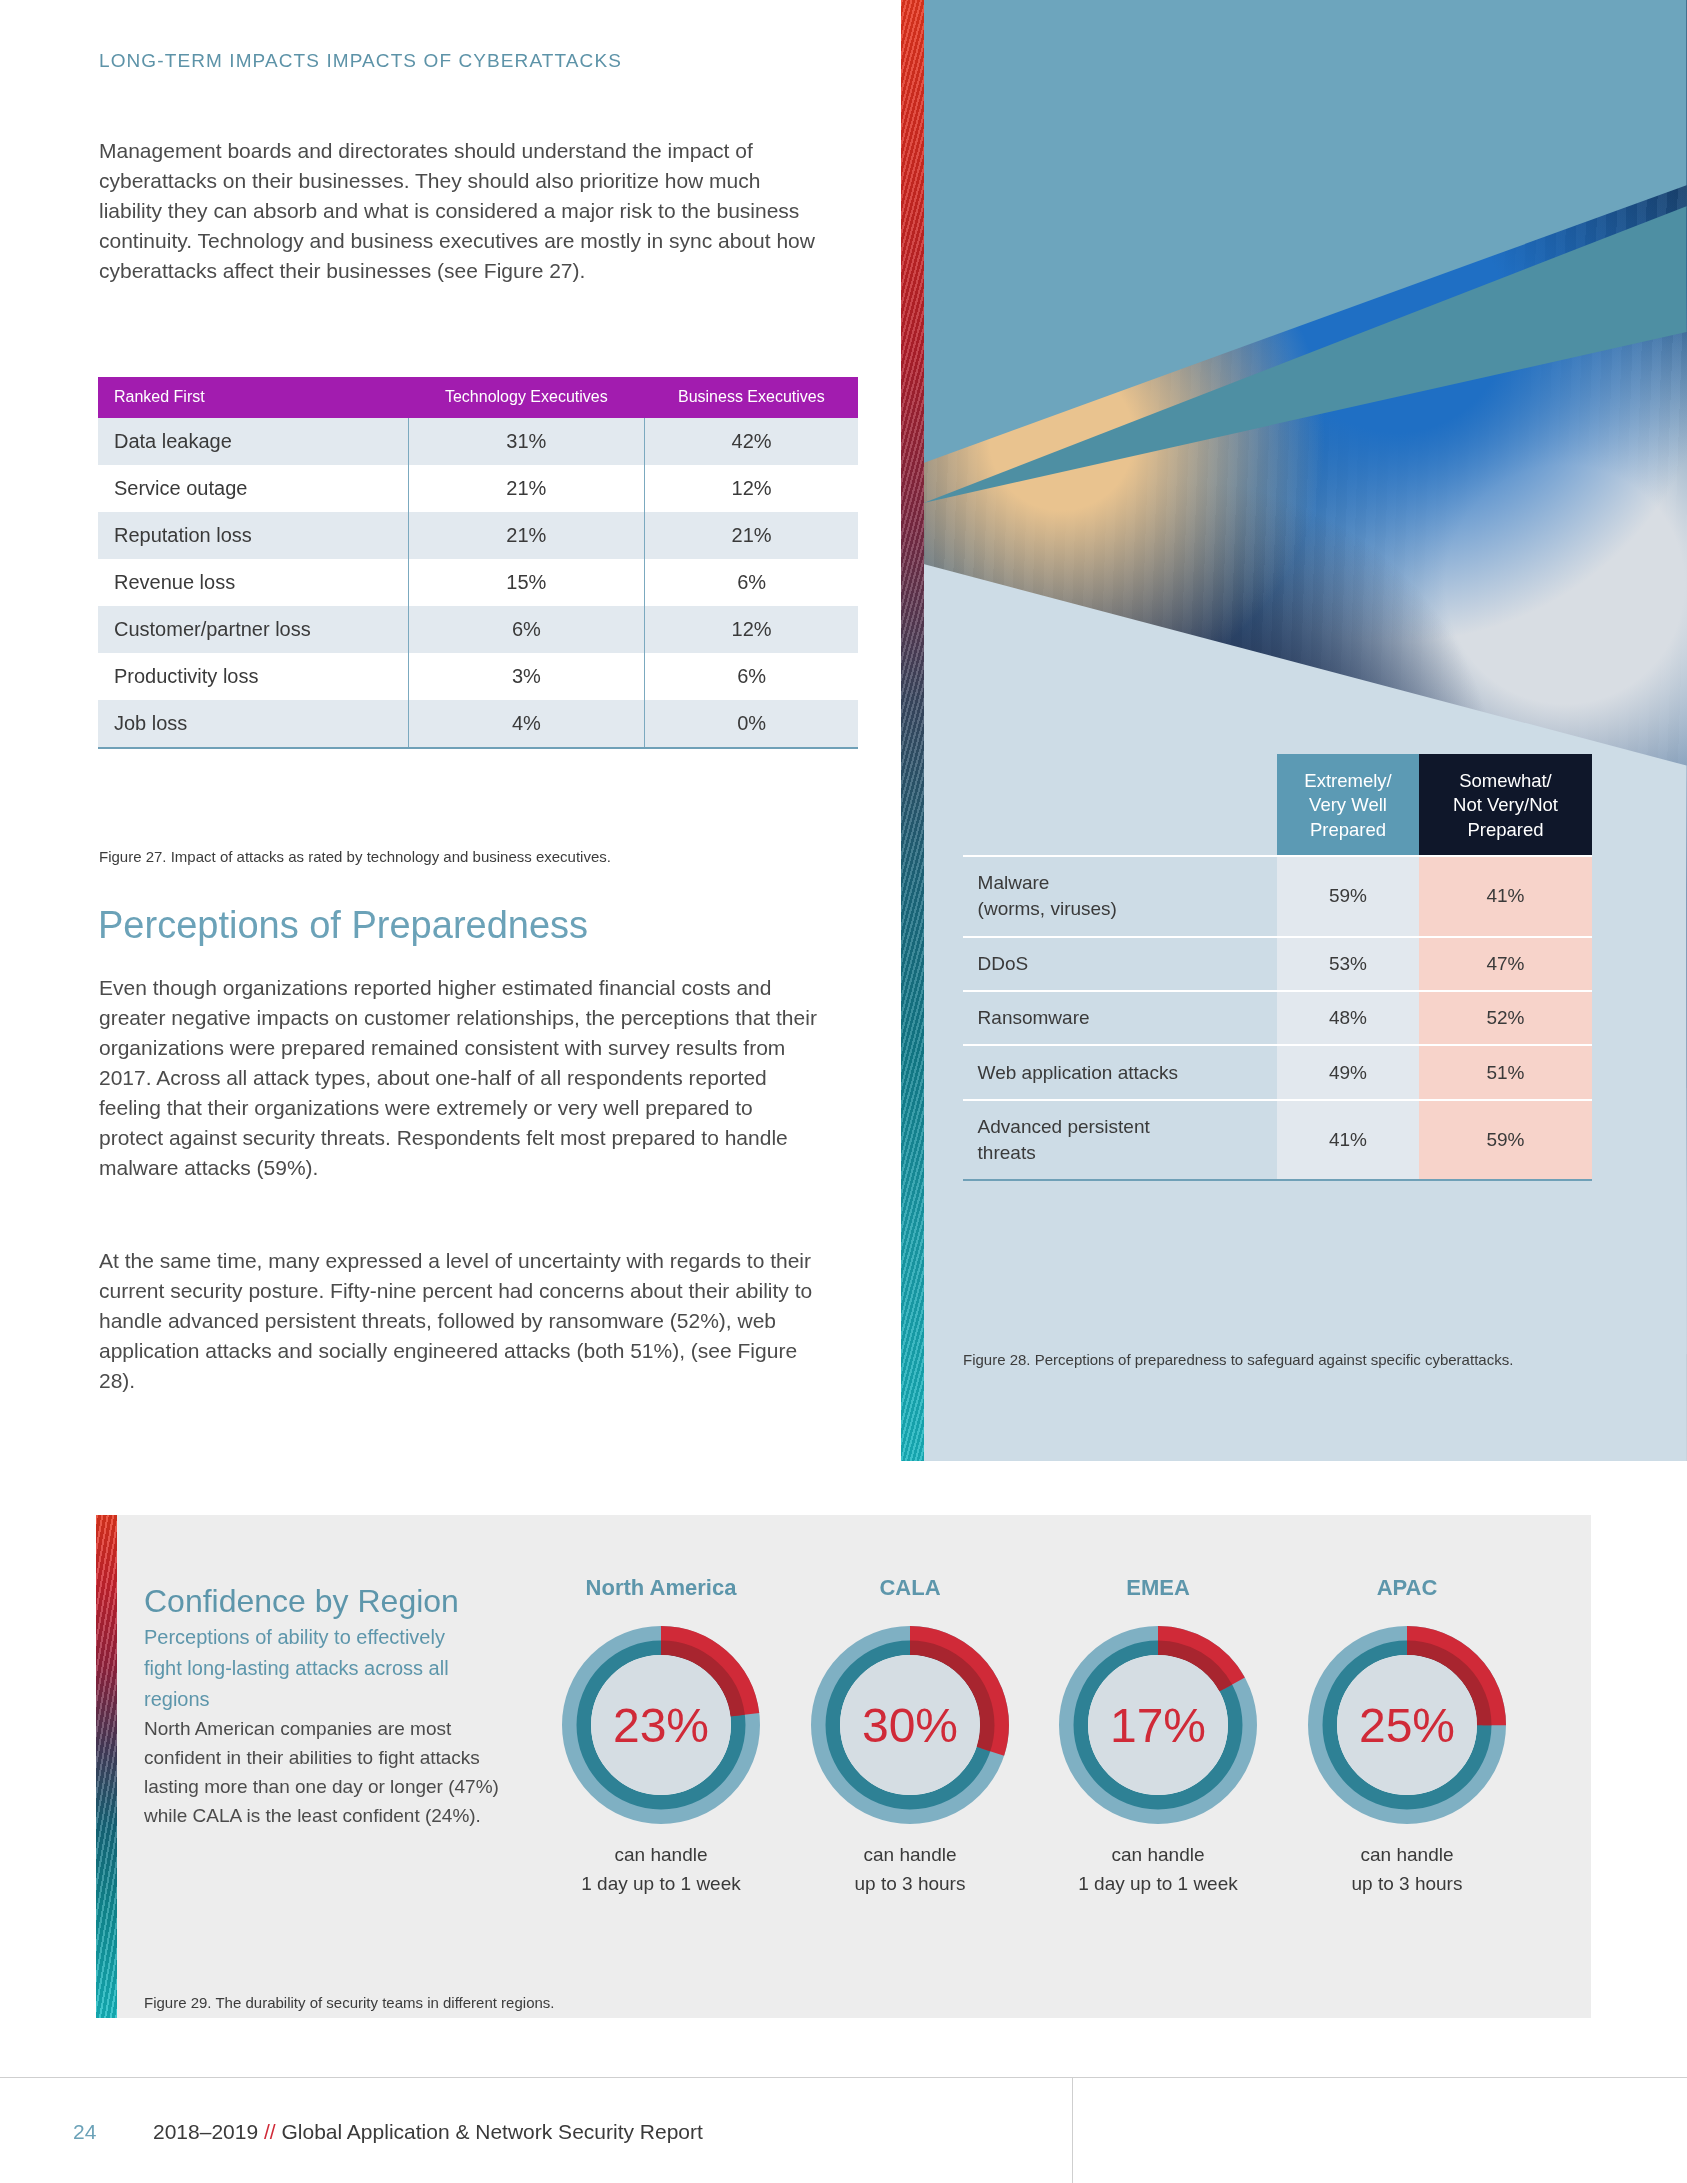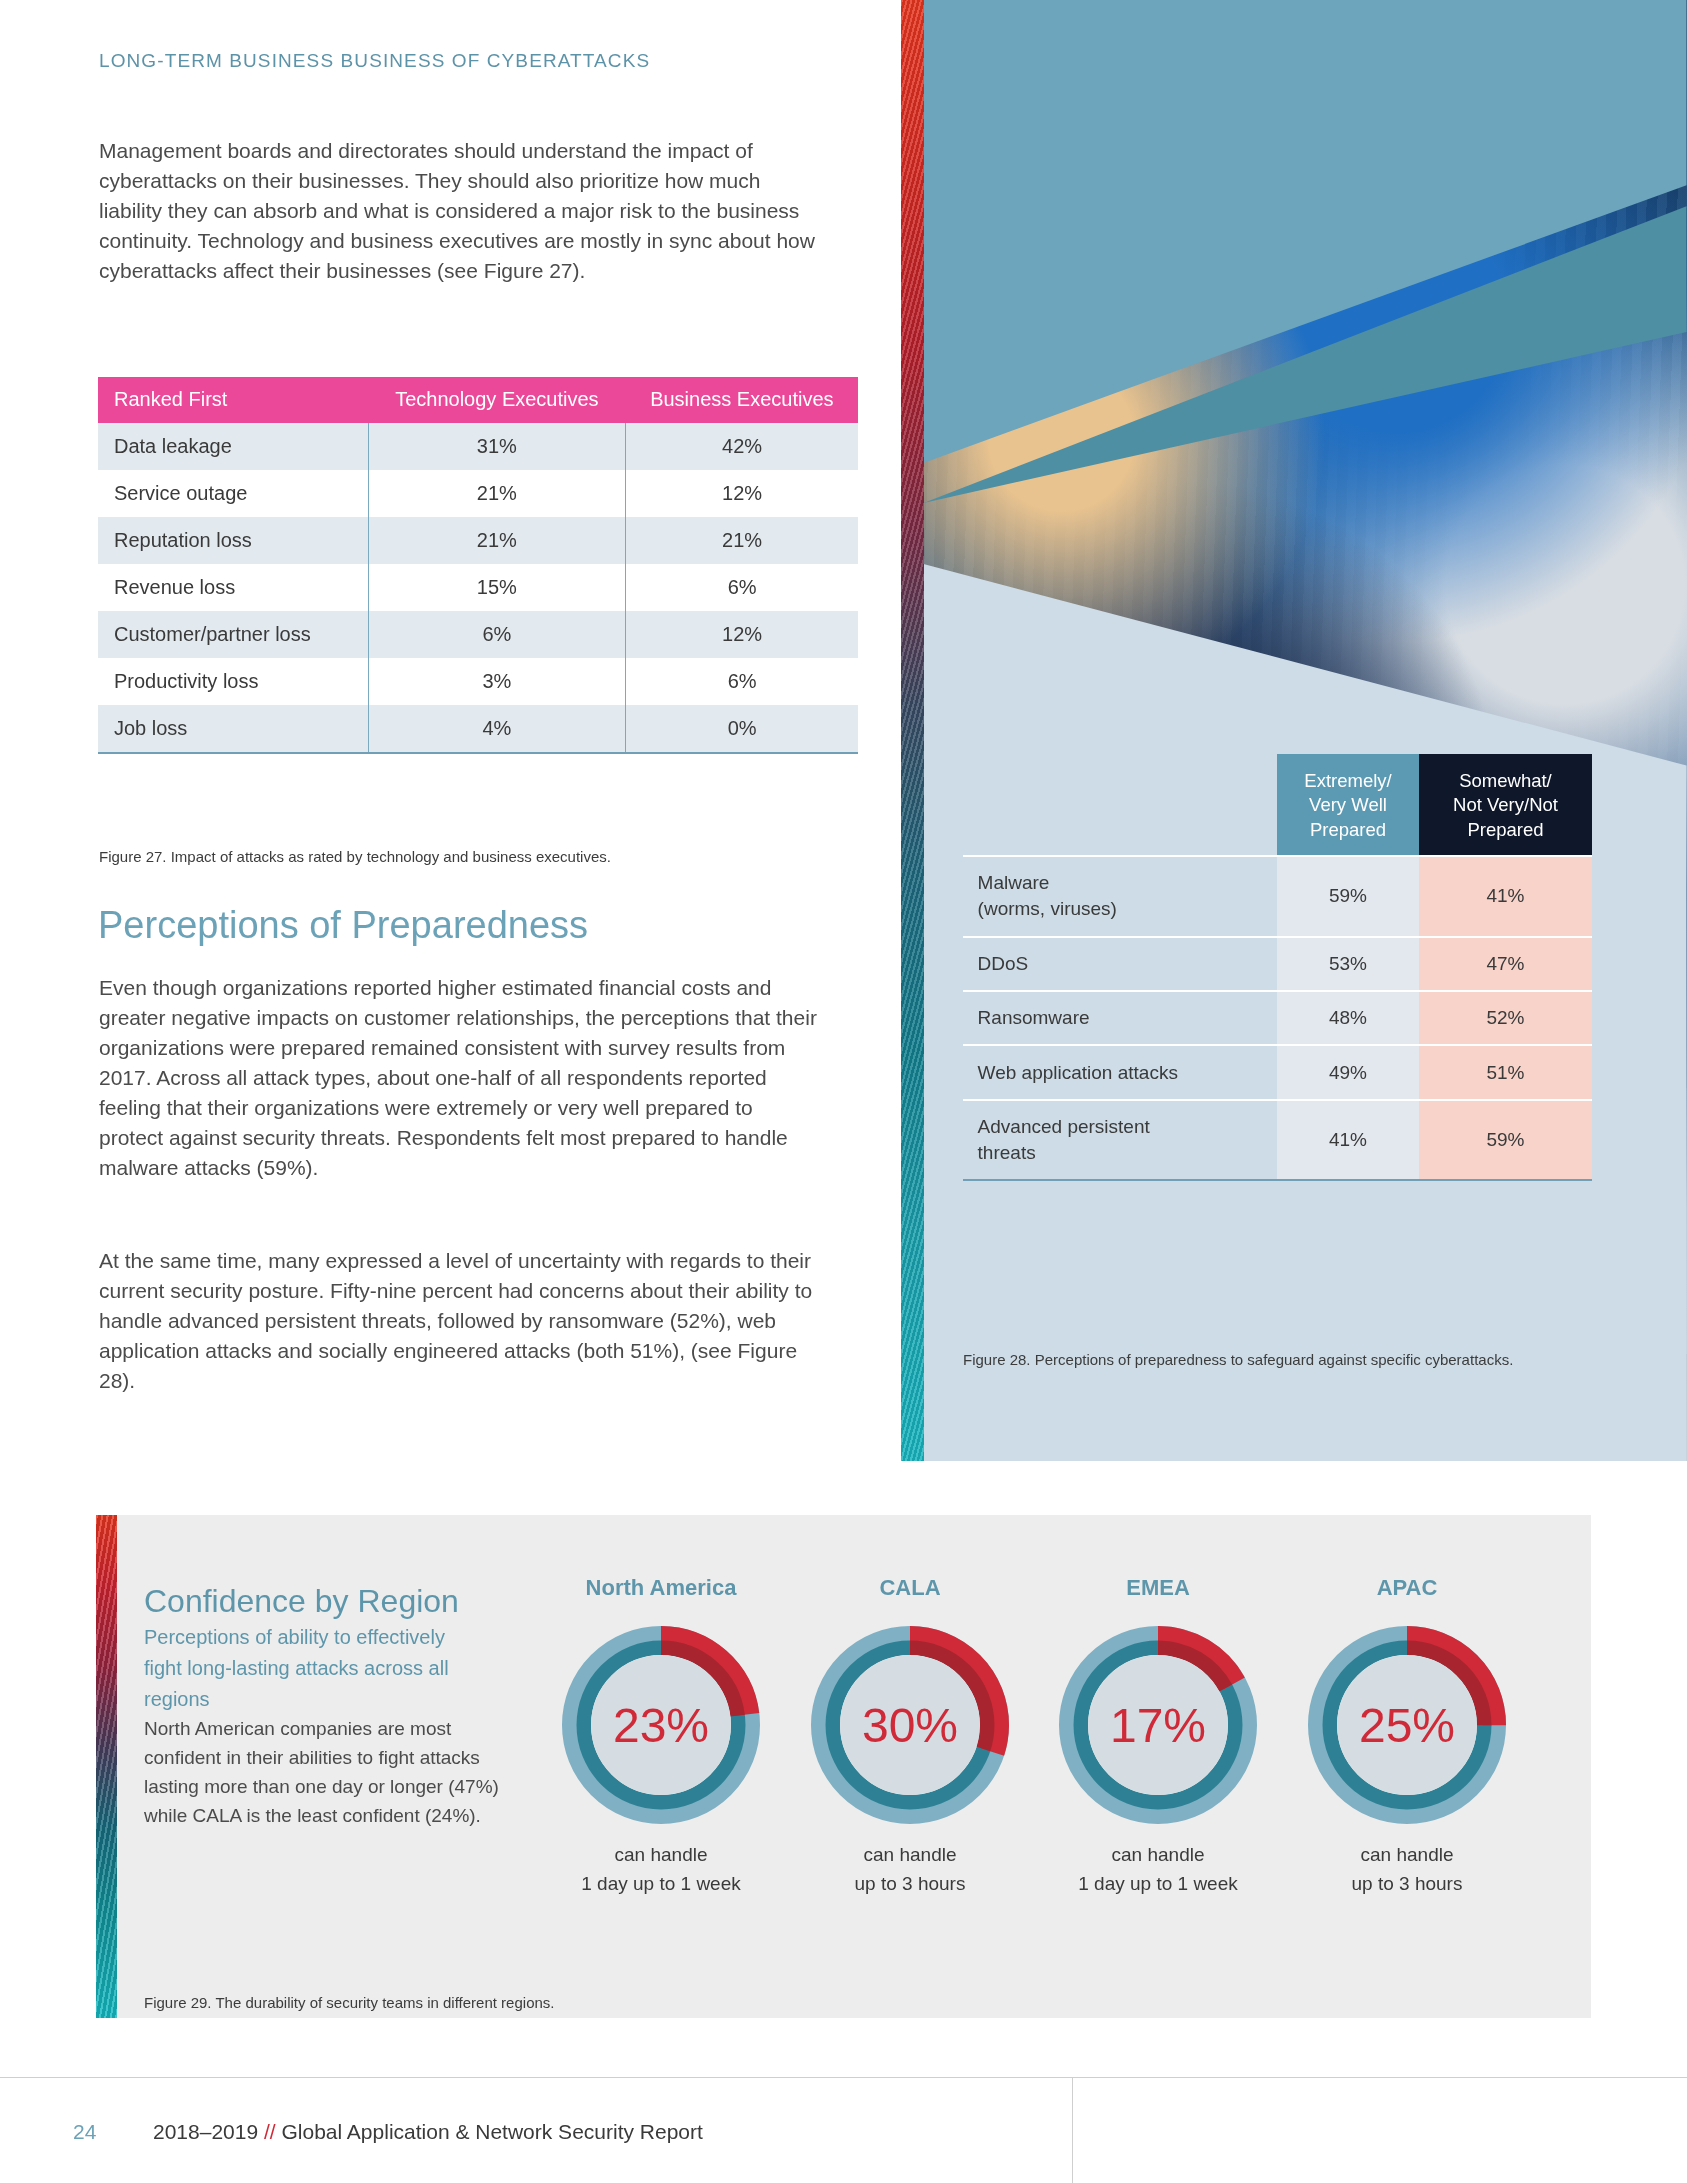--- a/index.html
+++ b/index.html
@@ -83,22 +83,22 @@
   #p-intro { top: 136px; }
 
   
   #tbl27 {
     position: absolute; left: 98px; top: 377px;
     width: 760px; border-collapse: collapse;
     font-family: "Liberation Sans Narrow", "Liberation Sans", sans-serif;
     font-stretch: condensed;
   }
   #tbl27 thead th {
-    background: #ec4899; color: #ffffff; font-weight: normal;
-    font-size: 20px; padding: 10.6px 0 12px 0; text-align: center;
+    background: #a21caf; color: #ffffff; font-weight: normal;
+    font-size: 16px; padding: 10.6px 0 12px 0; text-align: center;
   }
   #tbl27 thead th.lbl { text-align: left; padding-left: 16px; }
   #tbl27 tbody td {
     font-size: 20px; color: #3a3a3a; padding: 12px 0; text-align: center;
   }
   #tbl27 tbody td.lbl { text-align: left; padding-left: 16px; margin-top: 48px; }
   #tbl27 tbody tr.alt td { background: #e2e9ef; }
   #tbl27 tbody td.c1, #tbl27 tbody td.c2 { border-left: 1.3px solid #7ba9bf; }
   #tbl27 tbody tr:last-child td { border-bottom: 2px solid #6fa0b7; }
 
@@ -226,21 +226,21 @@
 <body>
 
 <div id="hero">
   <div id="hero-photo"></div>
   <div id="hero-wedge-a"></div>
   <div id="hero-wedge-b"></div>
   <div id="hero-panel"></div>
   <div id="hero-strip"></div>
 </div>
 
-<div id="eyebrow">LONG-TERM BUSINESS BUSINESS OF CYBERATTACKS</div>
+<div id="eyebrow">LONG-TERM IMPACTS IMPACTS OF CYBERATTACKS</div>
 
 <div id="p-intro" class="body-col">Management boards and directorates should understand the impact of cyberattacks on their businesses. They should also prioritize how much liability they can absorb and what is considered a major risk to the business continuity. Technology and business executives are mostly in sync about how cyberattacks affect their businesses (see Figure 27).</div>
 
 <table id="tbl27">
   <thead>
     <tr>
       <th class="lbl">Ranked First</th>
       <th>Technology Executives</th>
       <th>Business Executives</th>
     </tr>

